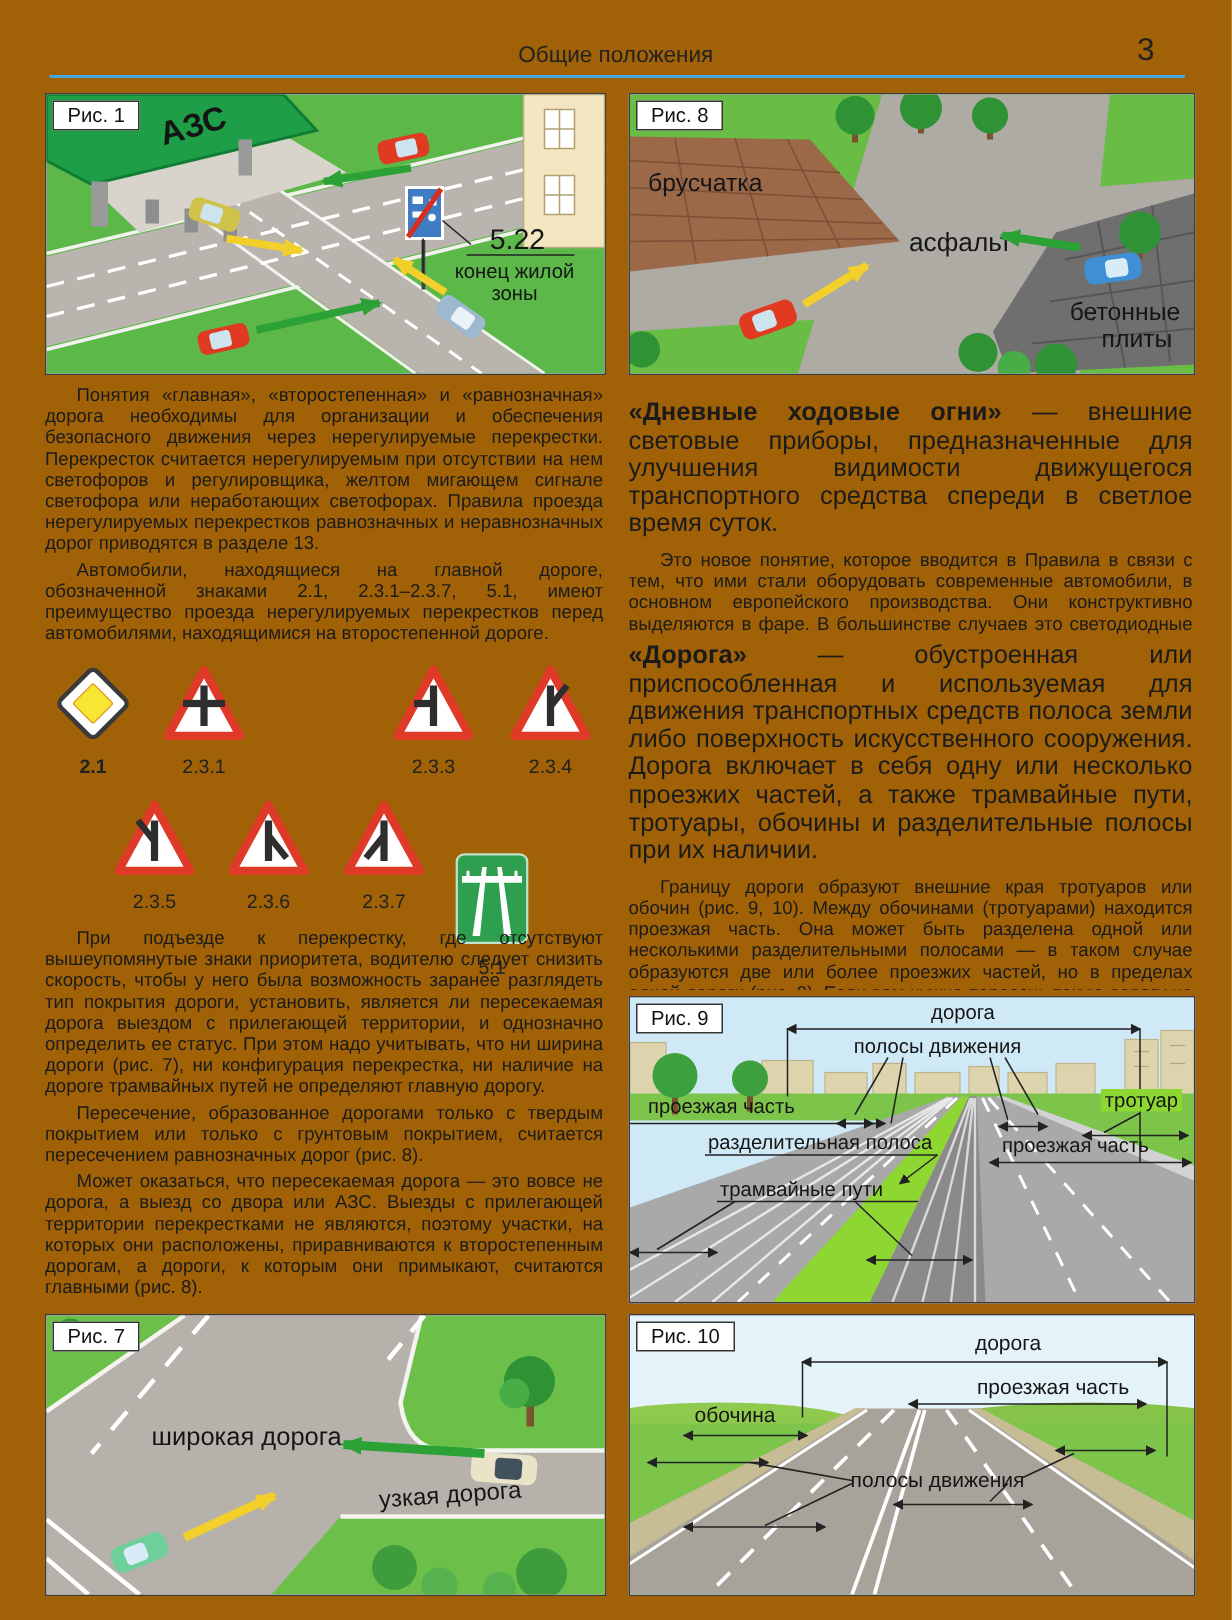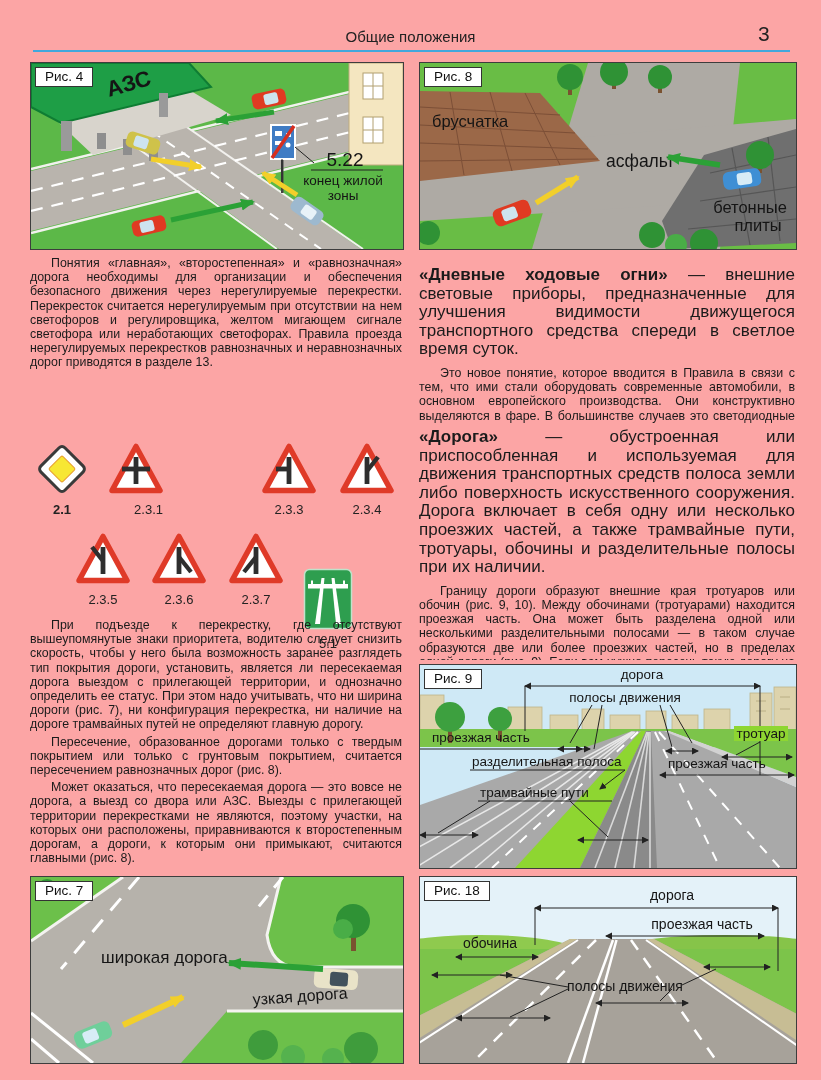--- a/index.html
+++ b/index.html
@@ -1,16 +1,16 @@
 <!DOCTYPE html>
 <html><head>
 <meta charset="utf-8">
 <style>
   html,body{margin:0;padding:0;}
-  .page{position:relative;width:821px;height:1080px;background:#fca5a5;overflow:hidden;
+  .page{position:relative;width:821px;height:1080px;background:#a16207;overflow:hidden;
         font-family:"Liberation Sans",sans-serif;color:#1b1b1b;}
   .hdr-title{position:absolute;top:28px;left:0;width:100%;text-align:center;font-size:15px;color:#222;}
   .hdr-num{position:absolute;top:22px;left:758px;font-size:21px;color:#222;}
   .hdr-rule{position:absolute;top:50px;left:33px;width:757px;height:2px;background:#42a7dc;}
   .fig{position:absolute;border:1.5px solid #3d3d3d;background:#fff;}
   .fig svg{position:absolute;left:0;top:0;}
   .figlabel{position:absolute;top:4px;left:4px;z-index:5;background:#fff;border:1.5px solid #333;
             padding:1px 9px 2px 9px;font-size:13.5px;color:#111;}
   .tcol{position:absolute;overflow:hidden;text-align:justify;}
   .tcol p{margin:0;text-indent:21px;font-size:12.4px;line-height:14.2px;}
@@ -108,21 +108,21 @@
         <rect x="-17" y="-8" width="34" height="16" rx="5" fill="#e03a22"></rect>
           <rect x="-9" y="-5.5" width="14" height="11" rx="2.5" fill="#cde4ef"></rect>
       </g>
       <path d="M140 157 L222 139" stroke="#2ba136" stroke-width="5" marker-end="url(#g6)" fill="none"></path>
       <g transform="translate(276 148) rotate(-145)">
         <rect x="-17" y="-8" width="34" height="16" rx="5" fill="#9db9cf"></rect>
           <rect x="-9" y="-5.5" width="14" height="11" rx="2.5" fill="#e8f2f8"></rect>
       </g>
       <path d="M266 132 L232 110" stroke="#f2cf2a" stroke-width="5" marker-end="url(#y6)" fill="none"></path>
     </svg>
-    <div class="figlabel">Рис. 4</div>
+    <div class="figlabel">Рис. 1</div>
   </div>
 
   <div class="fig" style="left:419px;top:62px;width:376px;height:186px;">
     <svg viewBox="0 0 376 186" width="376" height="186">
       <defs>
         <marker id="g8" markerUnits="userSpaceOnUse" markerWidth="16" markerHeight="14" refX="12" refY="6" orient="auto">
             <path d="M0,0 L14,6 L0,12 Z" fill="#2ba136"></path>
           </marker>
         <marker id="y8" markerUnits="userSpaceOnUse" markerWidth="16" markerHeight="14" refX="12" refY="6" orient="auto">
             <path d="M0,0 L14,6 L0,12 Z" fill="#f2cf2a"></path>
@@ -186,33 +186,34 @@
         <rect x="-19" y="-9" width="38" height="18" rx="6" fill="#3f8fd4"></rect>
           <rect x="-10" y="-6" width="15" height="12" rx="3" fill="#d7ecf6"></rect>
       </g>
       <path d="M300 102 L248 94" stroke="#2ba136" stroke-width="5.5" marker-end="url(#g8)" fill="none"></path>
     </svg>
     <div class="figlabel">Рис. 8</div>
   </div>
 
   <div class="tcol" style="left:30px;top:256px;width:372px;height:172px;">
     <p>Понятия «главная», «второстепенная» и «равнозначная» дорога необходимы для организации и обеспечения безопасного движения через нерегулируемые перекрестки. Перекресток считается нерегулируемым при отсутствии на нем светофоров и регулировщика, желтом мигающем сигнале светофора или неработающих светофорах. Правила проезда нерегулируемых перекрестков равнозначных и неравнозначных дорог приводятся в разделе 13.</p>
+    <p>Автомобили, находящиеся на главной дороге, обозначенной знаками 2.1, 2.3.1–2.3.7, 5.1, имеют преимущество проезда нерегулируемых перекрестков перед автомобилями, находящимися на второстепенной дороге.</p>
   </div>
 
   <div class="signs" style="left:30px;top:432px;width:372px;height:182px;">
 
     <div class="sign" style="left:5px;top:10px;font-weight:bold;">
       <svg viewBox="0 0 54 54" width="54" height="54">
         <rect x="10" y="10" width="34" height="34" rx="4" transform="rotate(45 27 27)" fill="#fff" stroke="#3a3a3a" stroke-width="3"></rect>
         <rect x="17.5" y="17.5" width="19" height="19" rx="1.5" transform="rotate(45 27 27)" fill="#f7e733" stroke="#e8a02a"></rect>
       </svg>
       <span class="cap">2.1</span>
     </div>
 
-    <div class="sign" style="left:79px;top:10px;text-align:right;">
+    <div class="sign" style="left:79px;top:10px;">
       <svg viewBox="0 0 54 54" width="54" height="54">
         <path d="M27 4.5 L51 48.5 L3 48.5 Z" fill="#fff" stroke="#df3a28" stroke-width="5.5" stroke-linejoin="round"></path>
         <rect x="24.6" y="15" width="4.8" height="27" fill="#2e2e2e"></rect>
           <rect x="13" y="24.6" width="28" height="4.8" fill="#2e2e2e"></rect>
       </svg>
       <span class="cap">2.3.1</span>
     </div>
 
 
     <div class="sign" style="left:232px;top:10px;">
@@ -471,16 +472,16 @@
         <line x1="148" y1="110" x2="80" y2="98"></line>
           <line x1="12" y1="98" x2="92" y2="98" marker-start="url(#d10)" marker-end="url(#d10)"></line>
         <line x1="148" y1="112" x2="90" y2="140"></line>
           <line x1="36" y1="141" x2="130" y2="141" marker-start="url(#d10)" marker-end="url(#d10)"></line>
         <line x1="262" y1="108" x2="296" y2="92"></line>
           <line x1="284" y1="90" x2="350" y2="90" marker-start="url(#d10)" marker-end="url(#d10)"></line>
         <line x1="252" y1="112" x2="240" y2="124"></line>
           <line x1="176" y1="126" x2="268" y2="126" marker-start="url(#d10)" marker-end="url(#d10)"></line>
       </g>
     </svg>
-    <div class="figlabel">Рис. 18</div>
+    <div class="figlabel">Рис. 10</div>
   </div>
 
 </div>
 
 </body></html>

